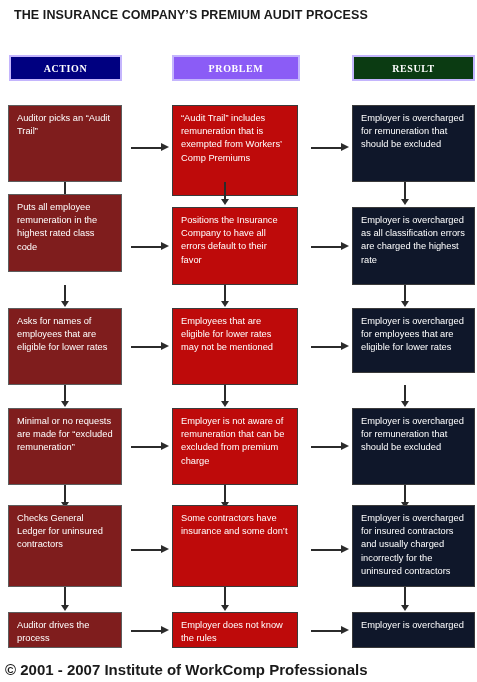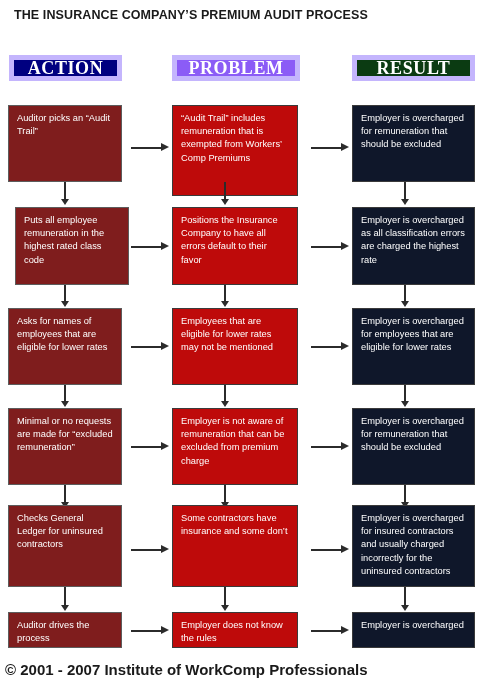--- a/index.html
+++ b/index.html
@@ -27,26 +27,26 @@
     font-weight: bold;
     letter-spacing: 0.1px;
     color: #1a1a1a;
     white-space: nowrap;
     font-family: "Liberation Sans", sans-serif;
   }
   .col-header {
     position: absolute;
     top: 55px;
     height: 26px;
-    border: 5px solid #c4b5fd;
+    border: 2px solid #c4b5fd;
     box-sizing: border-box;
     color: #ffffff;
     font-family: "Liberation Serif", serif;
     font-weight: bold;
-    font-size: 18px;
+    font-size: 10px;
     letter-spacing: 0.6px;
     display: flex;
     align-items: center;
     justify-content: center;
     text-align: center;
   }
   .hdr-action   { left: 9px;   width: 113px; background: #000080; }
   .hdr-problem  { left: 172px; width: 128px; background: #8b5cf6; text-align: center; }
   .hdr-result   { left: 352px; width: 123px; background: #0b3b12; }
 
@@ -124,39 +124,39 @@
   <div class="harrow" style="left:311px; top:147px; width:32px;"></div>
   <div class="hhead" style="left:341px; top:143px;"></div>
 
   <div class="vconn" style="left:64px;  top:182px; height:19px;"></div>
   <div class="vhead" style="left:61px;  top:199px;"></div>
   <div class="vconn" style="left:224px; top:182px; height:19px;"></div>
   <div class="vhead" style="left:221px; top:199px;"></div>
   <div class="vconn" style="left:404px; top:182px; height:19px;"></div>
   <div class="vhead" style="left:401px; top:199px;"></div>
 
-  <div class="node action" style="top:207px; height:78px;margin-left:7px;">Puts all employee remuneration in the highest rated class code</div>
+  <div class="node action" style="top:194px; height:78px;">Puts all employee remuneration in the highest rated class code</div>
   <div class="node problem" style="top:207px; height:78px;">Positions the Insurance Company to have all errors default to their favor</div>
   <div class="node result" style="top:207px; height:78px;">Employer is overcharged as all classification errors are charged the highest rate</div>
 
   <div class="harrow" style="left:131px; top:246px; width:32px;"></div>
   <div class="hhead" style="left:161px; top:242px;"></div>
   <div class="harrow" style="left:311px; top:246px; width:32px;"></div>
   <div class="hhead" style="left:341px; top:242px;"></div>
 
   <div class="vconn" style="left:64px;  top:285px; height:18px;"></div>
   <div class="vhead" style="left:61px;  top:301px;"></div>
   <div class="vconn" style="left:224px; top:285px; height:18px;"></div>
   <div class="vhead" style="left:221px; top:301px;"></div>
   <div class="vconn" style="left:404px; top:285px; height:18px;"></div>
   <div class="vhead" style="left:401px; top:301px;"></div>
 
   <div class="node action" style="top:308px; height:77px;">Asks for names of employees that are eligible for lower rates</div>
   <div class="node problem" style="top:308px; height:77px;">Employees that are eligible for lower rates may not be mentioned</div>
-  <div class="node result" style="top:308px; height:77px;">Employer is overcharged for employees that are eligible for lower rates</div>
+  <div class="node result" style="top:308px; height:65px;">Employer is overcharged for employees that are eligible for lower rates</div>
 
   <div class="harrow" style="left:131px; top:346px; width:32px;"></div>
   <div class="hhead" style="left:161px; top:342px;"></div>
   <div class="harrow" style="left:311px; top:346px; width:32px;"></div>
   <div class="hhead" style="left:341px; top:342px;"></div>
 
   <div class="vconn" style="left:64px;  top:385px; height:18px;"></div>
   <div class="vhead" style="left:61px;  top:401px;"></div>
   <div class="vconn" style="left:224px; top:385px; height:18px;"></div>
   <div class="vhead" style="left:221px; top:401px;"></div>

